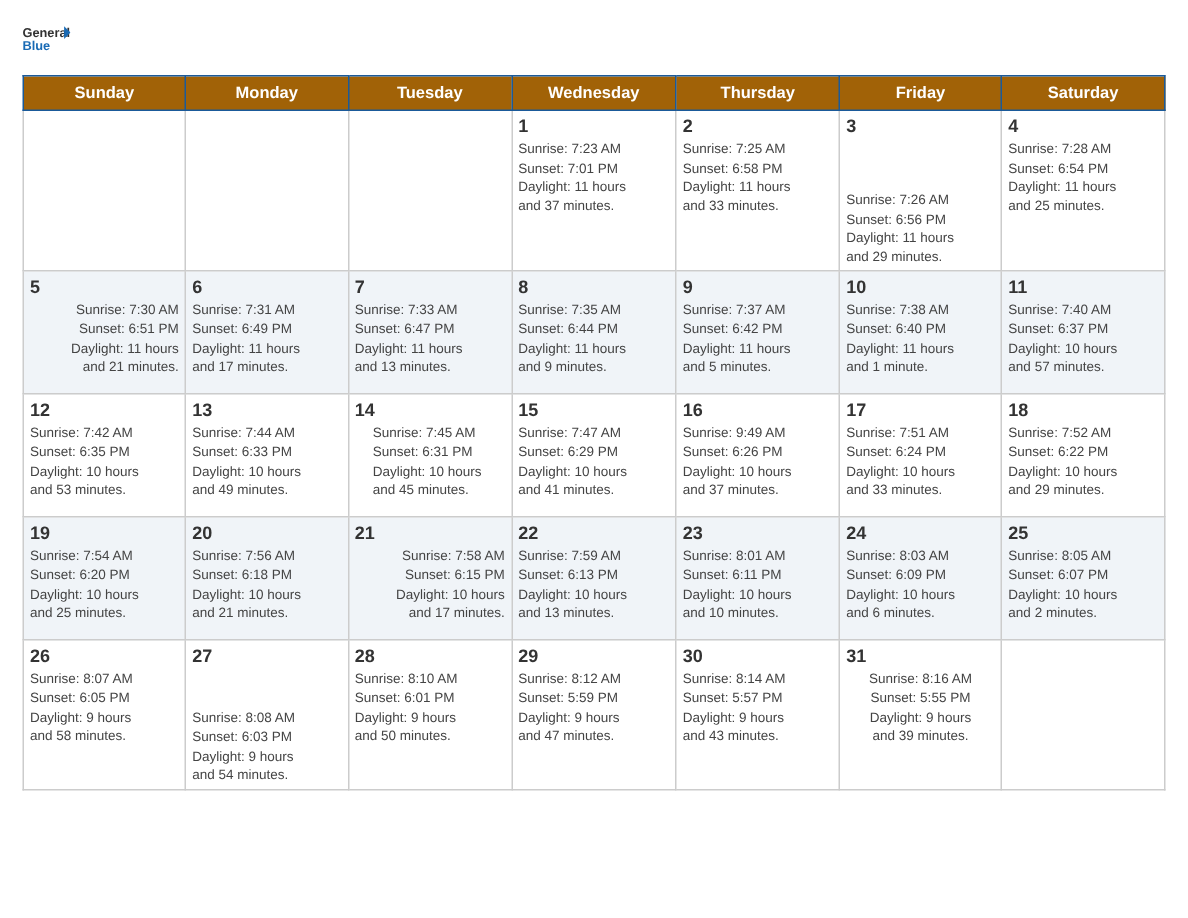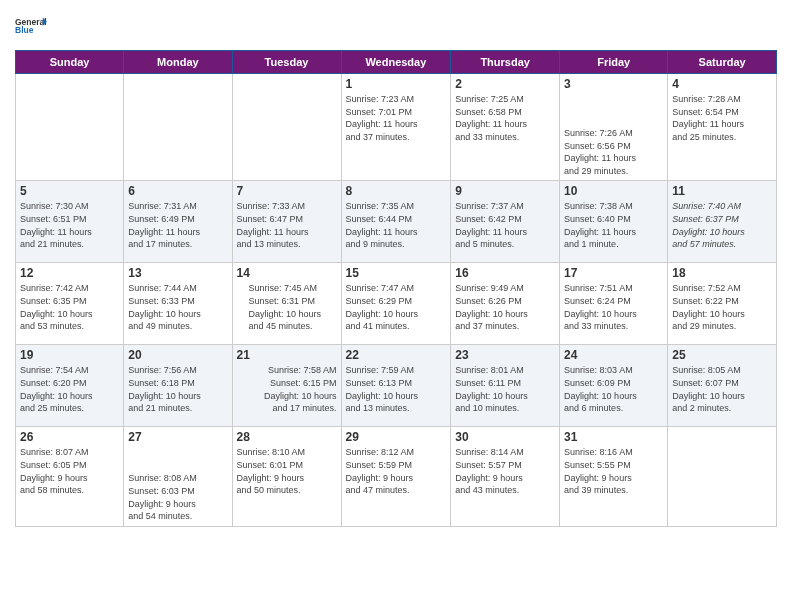--- a/index.html
+++ b/index.html
@@ -36,21 +36,21 @@
     .location {
       font-size: 15px;
       color: #555;
     }
     .calendar {
       width: 100%;
       border-collapse: collapse;
       font-size: 10px;
     }
     .calendar th {
-      background-color: #701a75;
+      background-color: #a16207;
       color: white;
       text-align: center;
       padding: 5px 2px;
       font-size: 11px;
       border: 1px solid #1a5a9a;
     }
     .calendar td {
       border: 1px solid #ccc;
       vertical-align: top;
       padding: 3px 4px;
@@ -143,21 +143,21 @@
             <span class="day-number">4</span>
             <div class="day-info" style="white-space: pre-line;">Sunrise: 7:28 AM
 Sunset: 6:54 PM
 Daylight: 11 hours
 and 25 minutes.</div>
           </td>
         </tr>
         <tr class="row-alt">
           <td>
             <span class="day-number">5</span>
-            <div class="day-info" style="white-space: pre-line;">Sunrise: 7:30 AM
+            <div class="day-info" style="white-space: pre-line; text-align: right;">Sunrise: 7:30 AM
 Sunset: 6:51 PM
 Daylight: 11 hours
 and 21 minutes.</div>
           </td>
           <td>
             <span class="day-number">6</span>
             <div class="day-info" style="white-space: pre-line;">Sunrise: 7:31 AM
 Sunset: 6:49 PM
 Daylight: 11 hours
 and 17 minutes.</div>
@@ -185,21 +185,21 @@
           </td>
           <td>
             <span class="day-number">10</span>
             <div class="day-info" style="white-space: pre-line;">Sunrise: 7:38 AM
 Sunset: 6:40 PM
 Daylight: 11 hours
 and 1 minute.</div>
           </td>
           <td>
             <span class="day-number">11</span>
-            <div class="day-info" style="white-space: pre-line; font-style: italic;">Sunrise: 7:40 AM
+            <div class="day-info" style="white-space: pre-line;">Sunrise: 7:40 AM
 Sunset: 6:37 PM
 Daylight: 10 hours
 and 57 minutes.</div>
           </td>
         </tr>
         <tr>
           <td>
             <span class="day-number">12</span>
             <div class="day-info" style="white-space: pre-line;">Sunrise: 7:42 AM
 Sunset: 6:35 PM
@@ -331,21 +331,21 @@
           </td>
           <td>
             <span class="day-number">30</span>
             <div class="day-info" style="white-space: pre-line;">Sunrise: 8:14 AM
 Sunset: 5:57 PM
 Daylight: 9 hours
 and 43 minutes.</div>
           </td>
           <td>
             <span class="day-number">31</span>
-            <div class="day-info" style="white-space: pre-line;">Sunrise: 8:16 AM
+            <div class="day-info" style="white-space: pre-line; text-align: center;">Sunrise: 8:16 AM
 Sunset: 5:55 PM
 Daylight: 9 hours
 and 39 minutes.</div>
           </td>
           <td class="empty"></td>
         </tr>
       </tbody>
   </table>
 </div>
 

